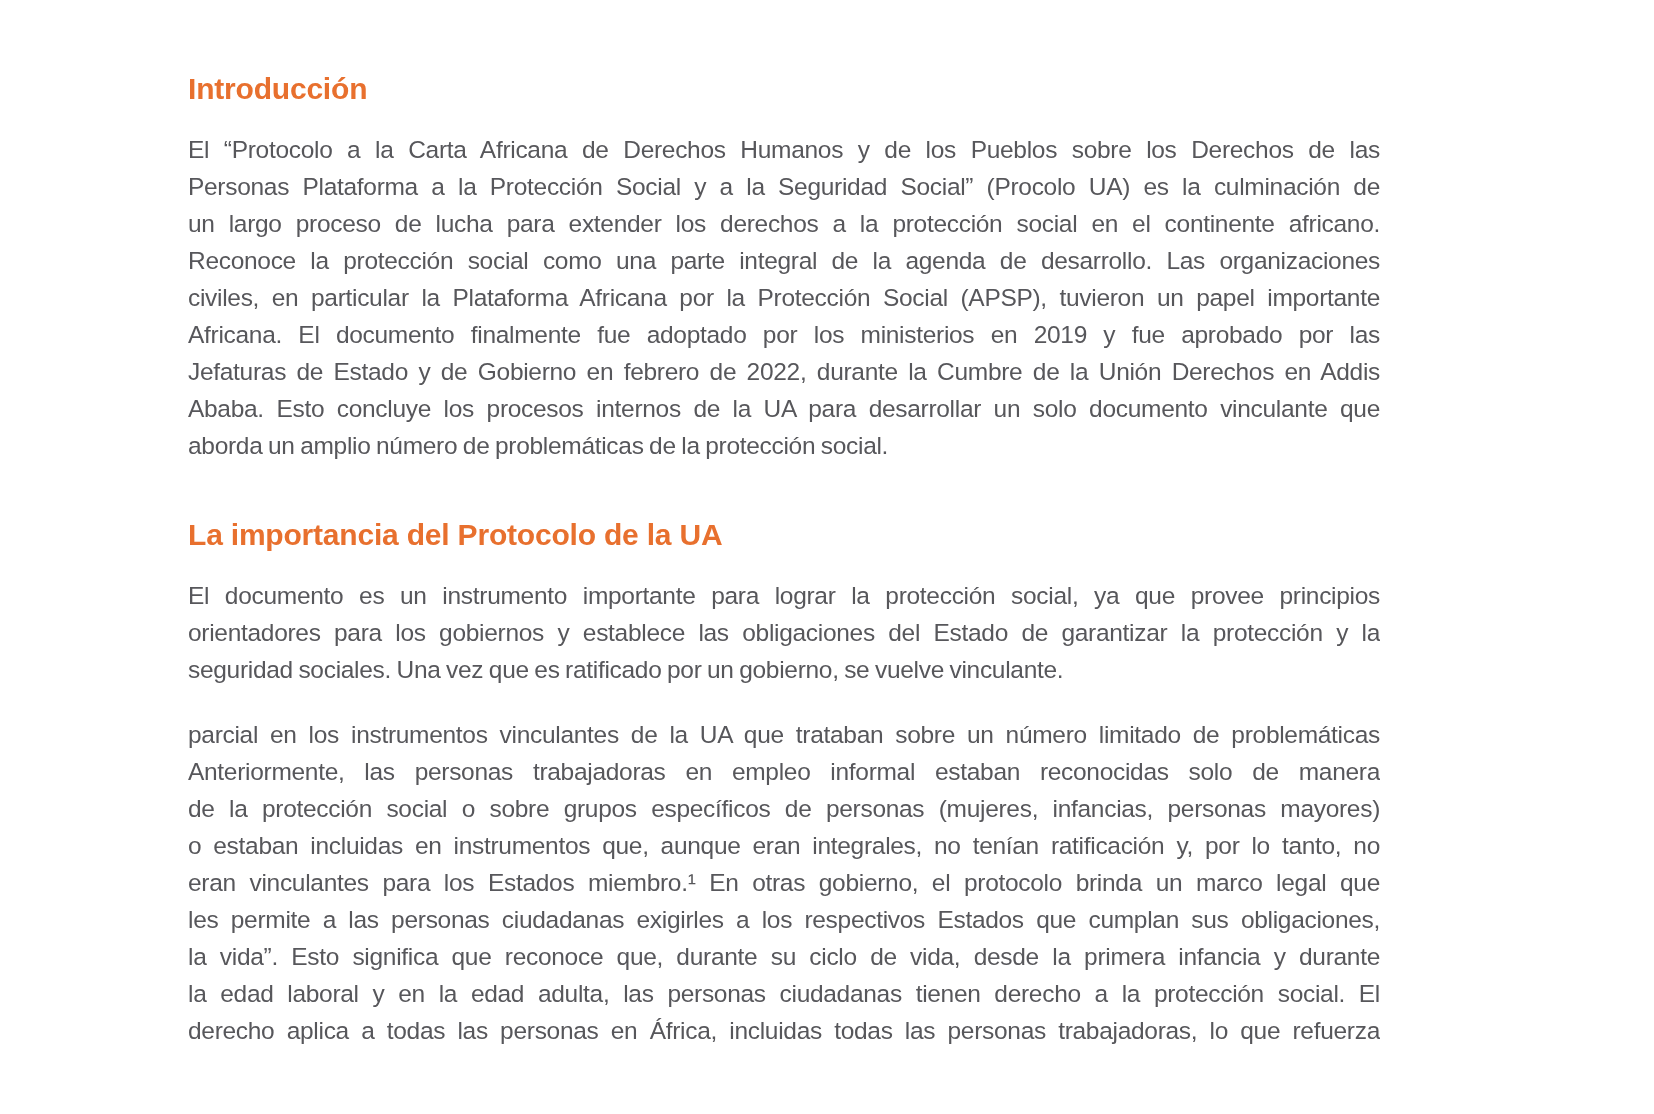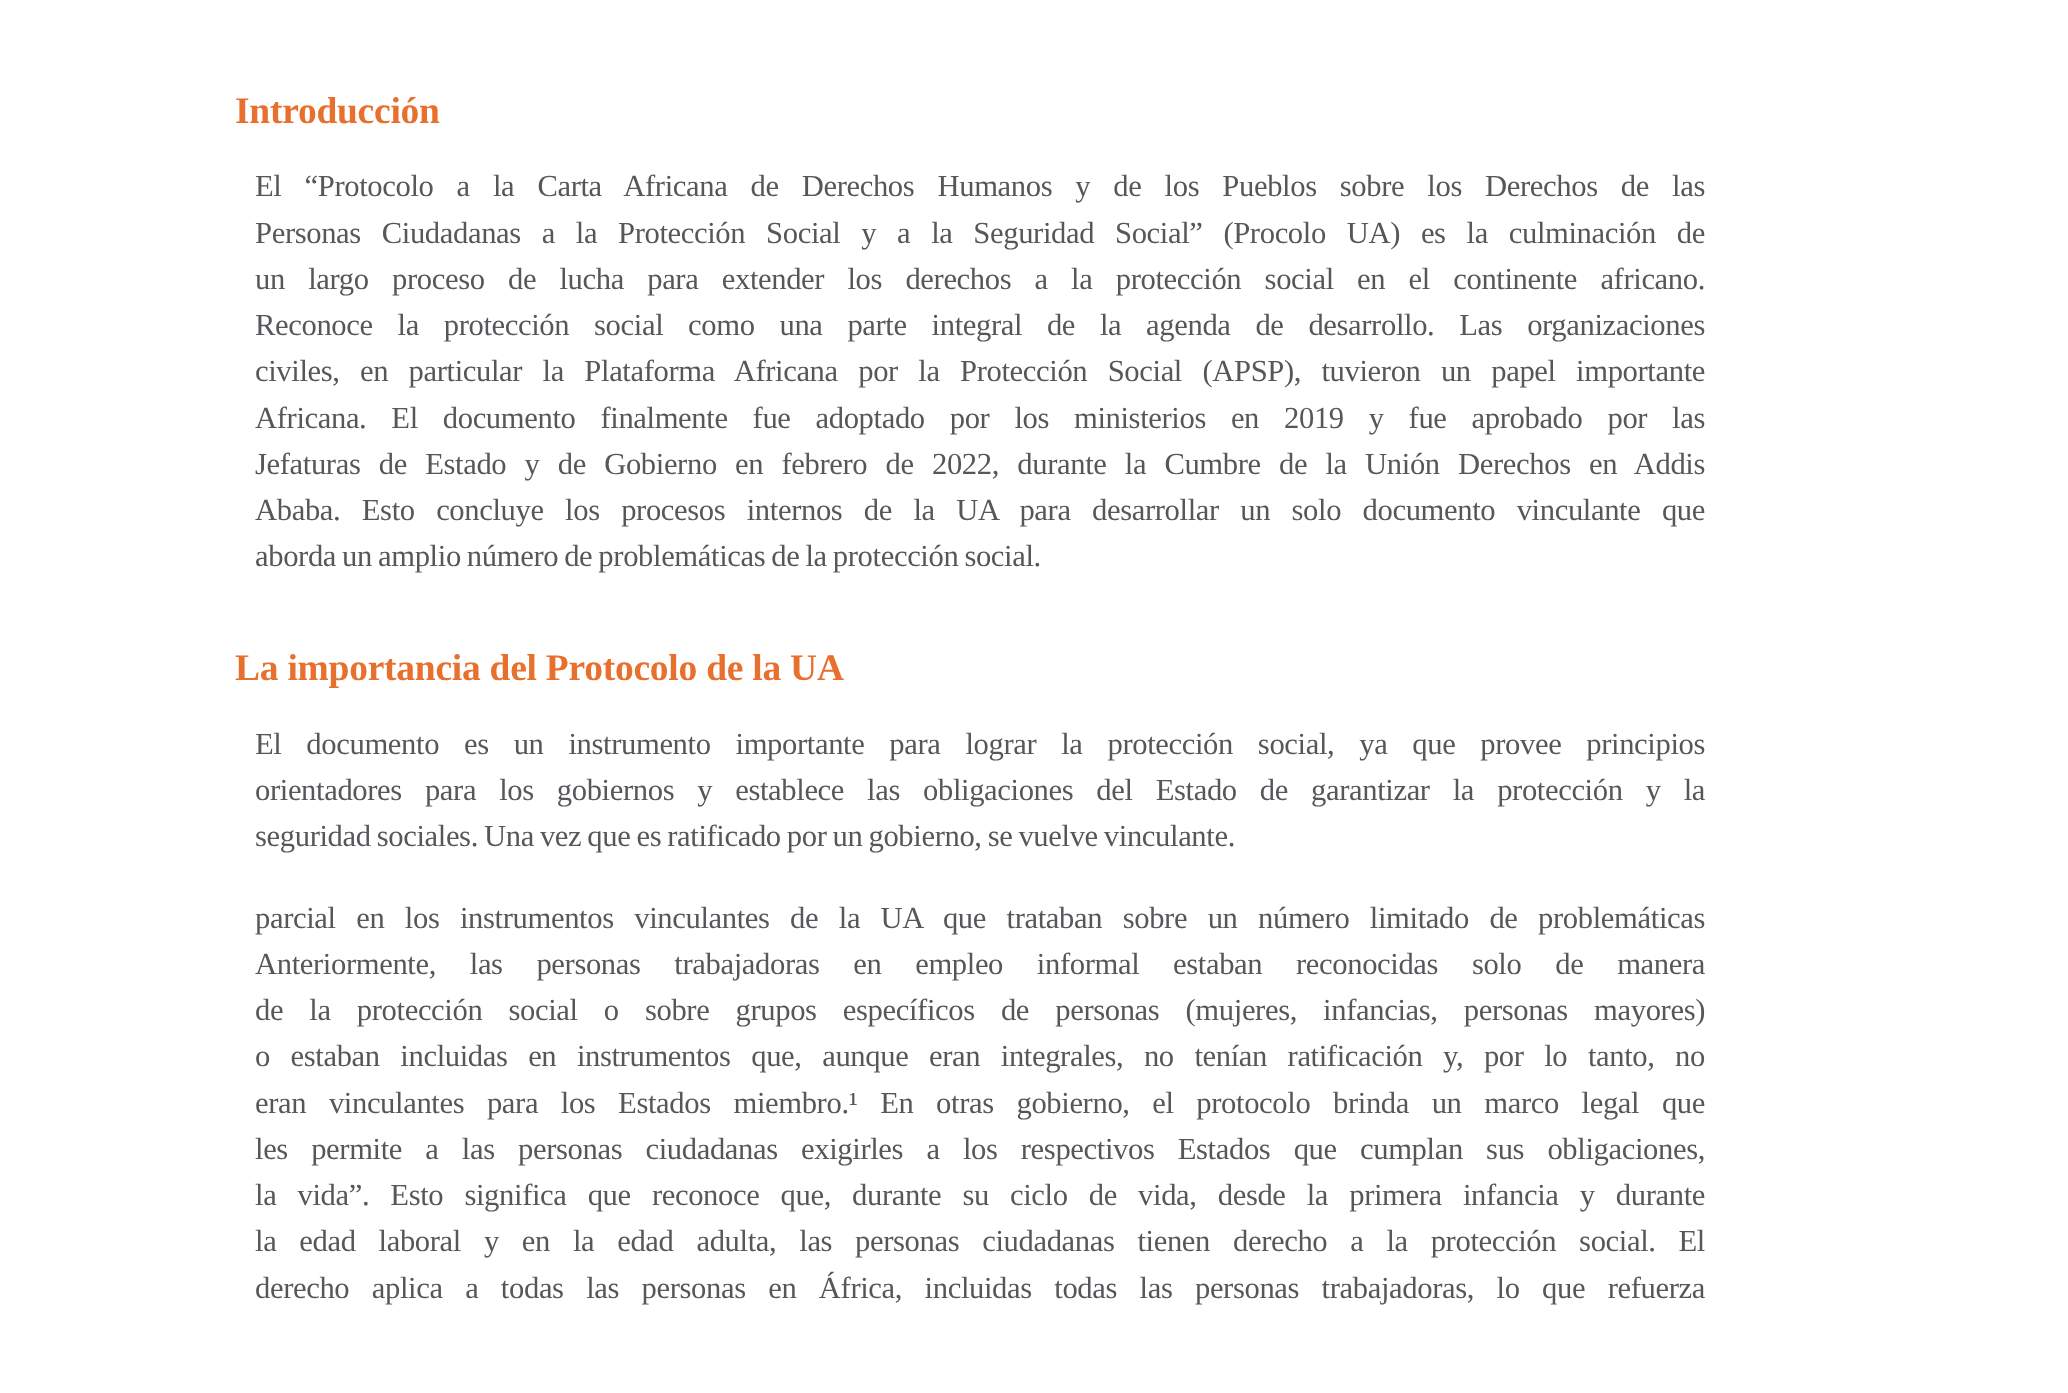--- a/index.html
+++ b/index.html
@@ -2,38 +2,38 @@
 <html><head>
 <meta charset="utf-8">
 <style>
   html, body { margin: 0; padding: 0; background: #ffffff; }
   .page {
     position: relative;
     width: 1654px;
     height: 1054px;
     background: #ffffff;
     overflow: hidden;
-    font-family: Liberation Serif, serif;
+    font-family: Liberation Sans, sans-serif;
   }
   .content {
     position: absolute;
     left: 188px;
     top: 0;
     width: 1192px;
   }
   .heading {
     margin: 52px 0 23px 0;
     font-size: 30px;
     line-height: 38px;
     font-weight: 700;
     color: #e8702e;
     letter-spacing: -0.2px;
   }
   .section:first-child .heading { margin-top: 70px; }
-  .para { margin: 16px; padding: 0; color: #57575b; }
+  .para { margin: 0; padding: 0; color: #57575b; }
   .para + .para { margin-top: 28px; }
   .line {
     display: block;
     height: 37px;
     overflow: hidden;
     font-size: 24.5px;
     line-height: 37px;
     letter-spacing: -0.3px;
     word-spacing: -1px;
     text-align: justify;
@@ -47,21 +47,21 @@
 </style>
 </head>
 <body>
 
 <div class="page">
   <div class="content">
       <section class="section">
     <h2 class="heading">Introducción</h2>
   <p class="para">
           <span class="line">El “Protocolo a la Carta Africana de Derechos Humanos y de los Pueblos sobre los Derechos de las</span>
-          <span class="line">Personas Ciudadanas a la Protección Social y a la Seguridad Social” (Procolo UA) es la culminación de</span>
+          <span class="line">Personas Plataforma a la Protección Social y a la Seguridad Social” (Procolo UA) es la culminación de</span>
           <span class="line">un largo proceso de lucha para extender los derechos a la protección social en el continente africano.</span>
           <span class="line">Reconoce la protección social como una parte integral de la agenda de desarrollo. Las organizaciones</span>
           <span class="line">civiles, en particular la Plataforma Africana por la Protección Social (APSP), tuvieron un papel importante</span>
           <span class="line">Africana. El documento finalmente fue adoptado por los ministerios en 2019 y fue aprobado por las</span>
           <span class="line">Jefaturas de Estado y de Gobierno en febrero de 2022, durante la Cumbre de la Unión Derechos en Addis</span>
           <span class="line">Ababa. Esto concluye los procesos internos de la UA para desarrollar un solo documento vinculante que</span>
           <span class="line lastline">aborda un amplio número de problemáticas de la protección social.</span>
         </p>
       </section>
       <section class="section">

